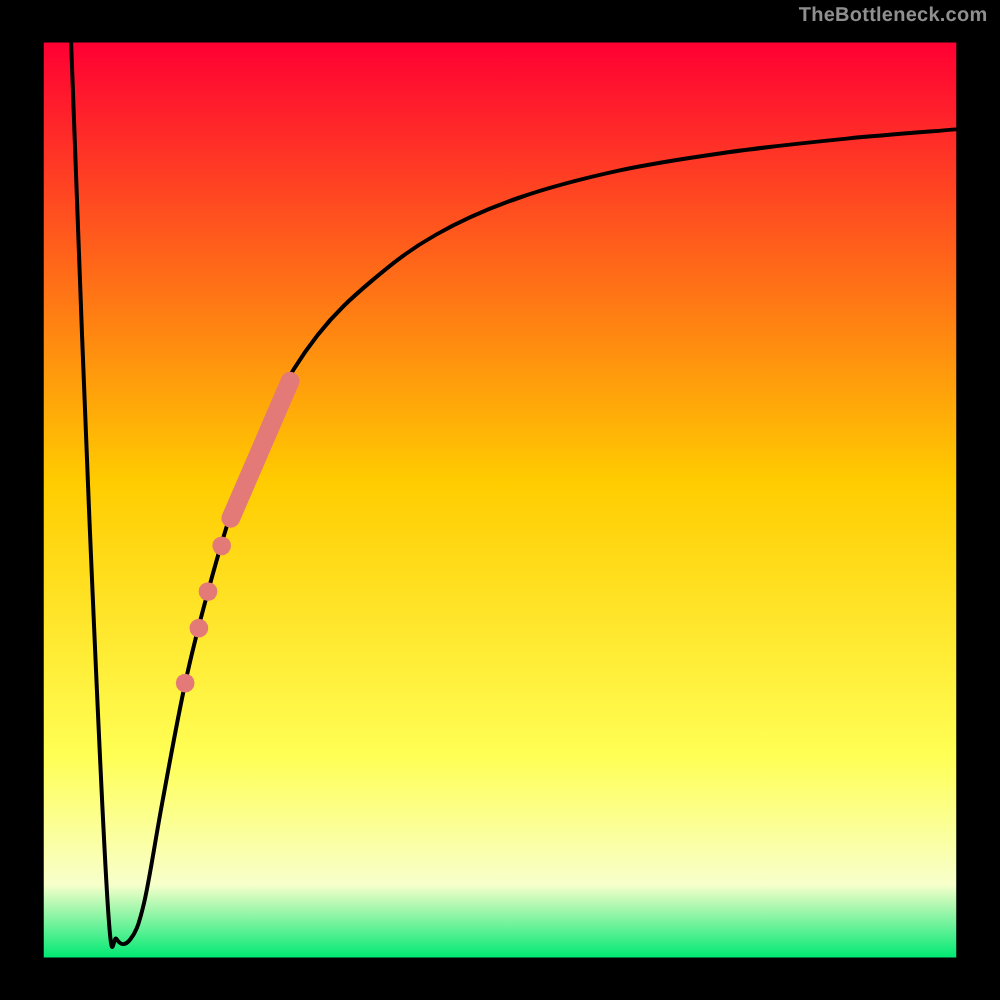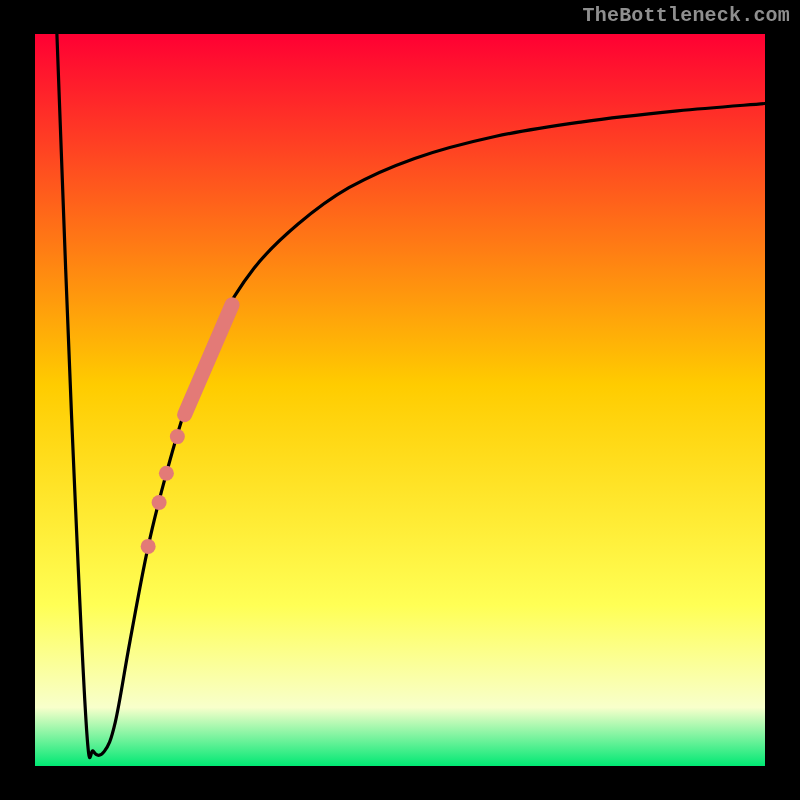--- a/index.html
+++ b/index.html
@@ -13,22 +13,22 @@
   .frame {
     position: absolute;
     left: 0; top: 0;
     width: 800px; height: 800px;
     background: #000;
   }
   .watermark {
     position: absolute;
     top: 4px;
     right: 10px;
-    font-family: Liberation Mono, monospace;
-    font-size: 20px;
+    font-family: Liberation Sans, sans-serif;
+    font-size: 16px;
     font-weight: 600;
     color: #8f8f8f;
     letter-spacing: 0.2px;
     z-index: 10;
   }
   svg {
     position: absolute;
     left: 0; top: 0;
   }
 </style>

